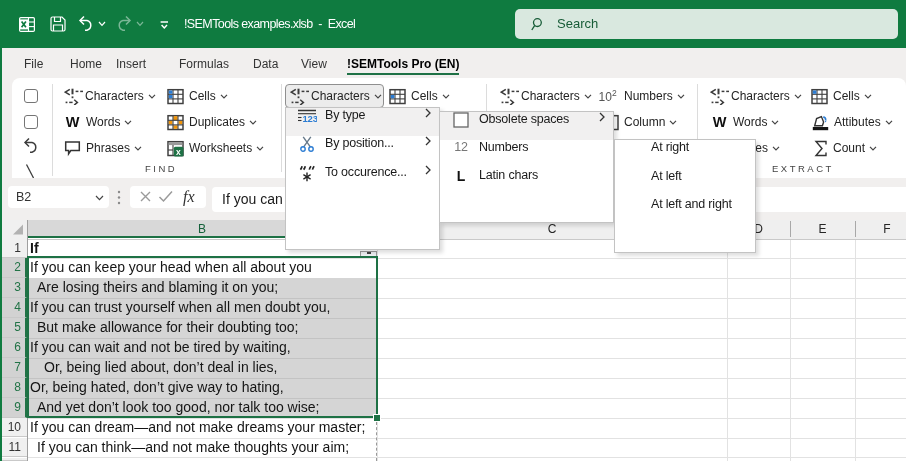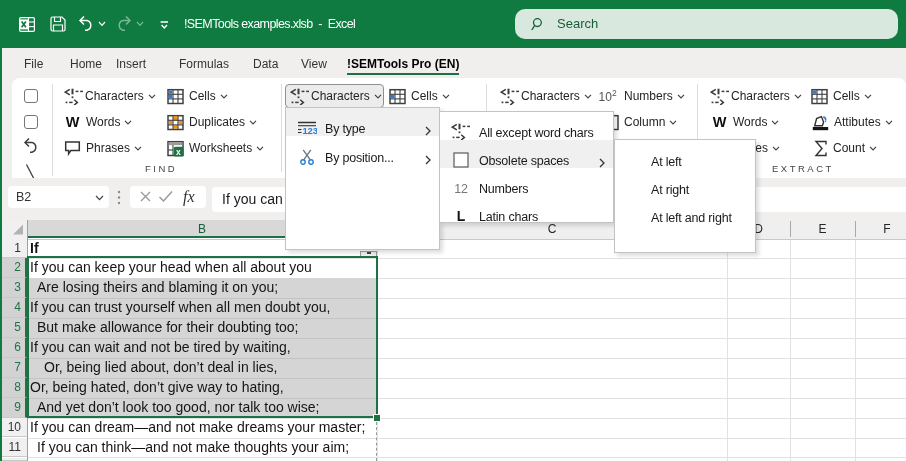--- a/index.html
+++ b/index.html
@@ -3,21 +3,21 @@
 <meta charset="utf-8">
 <style>
   * { margin:0; padding:0; box-sizing:border-box; }
   html,body { width:906px; height:461px; overflow:hidden; }
   body { font-family:"Liberation Sans", sans-serif; position:relative; background:#f1efee; }
   .abs { position:absolute; }
 
   
   #titlebar { position:absolute; left:0; top:0; width:906px; height:48px; background:#0f7b40; }
   #titletext { position:absolute; left:184px; top:0; height:48px; line-height:48px; color:#ffffff; font-size:12.5px; letter-spacing:-0.6px; }
-  #searchbox { position:absolute; left:515px; top:9px; width:383px; height:30px; background:#d9e8df; border-radius:10px; }
+  #searchbox { position:absolute; left:515px; top:9px; width:383px; height:30px; background:#d9e8df; border-radius:5px; }
   #searchbox span { position:absolute; left:42px; top:0; line-height:30px; font-size:13px; color:#175c37; }
 
   
   #tabrow { position:absolute; left:0; top:48px; width:906px; height:30px; background:#f1efee; }
   .tab { position:absolute; top:0; height:30px; line-height:33px; font-size:12px; color:#333; }
   #semtab { font-weight:bold; color:#000000; height:26.5px; border-bottom:2.5px solid #1e7145; }
 
   
   #ribbon { position:absolute; left:12px; top:78px; width:894px; height:100px; background:#ffffff; border-radius:8px 8px 0 0; }
   .rsep { position:absolute; top:6px; width:1px; height:88px; background:#dcdcdc; }
@@ -34,21 +34,21 @@
   #grid { position:absolute; left:0; top:220px; width:906px; height:241px; background:#ffffff; }
   .colhdr { position:absolute; top:0; height:18.5px; background:#efefef; font-size:12px; color:#262626; text-align:center; line-height:19px; }
   .rowhdr { position:absolute; left:0; width:27px; background:#f0f0f0; font-size:12px; color:#333; text-align:right; padding-right:6px; border-bottom:1px solid #c9c9c9; }
   .rowhdr.sel { background:#d2d2d2; color:#217346; border-right:2px solid #217346; padding-right:4px; }
   .cellrow { position:absolute; left:30px; font-size:14px; color:#151515; white-space:nowrap; }
   .gl-v { position:absolute; width:1px; background:#e2e2e2; }
   .gl-h { position:absolute; height:1px; background:#e2e2e2; }
 
   
   .menu { position:absolute; background:#fff; border:1px solid #c3c3c3; box-shadow:3px 3px 4px rgba(0,0,0,0.13); z-index:50; }
-  .mi { position:relative; display:flex; align-items:flex-end; font-size:12.5px; letter-spacing:-0.2px; color:#1a1a1a; }
+  .mi { position:relative; display:flex; align-items:flex-start; font-size:12.5px; letter-spacing:-0.2px; color:#1a1a1a; }
   .mi.hl { background:#f1f0f0; }
   .mi .micon { position:absolute; left:10px; width:22px; display:flex; justify-content:center; }
   .mi .mtxt { margin-left:39px; }
   .mi svg.rar { position:absolute; right:8px; }
 
   #leftstrip { position:absolute; left:0; top:0; width:2px; height:461px; background:#0f7b40; z-index:99; }
 </style>
 </head>
 <body>
 <div id="titlebar"></div>
@@ -472,39 +472,45 @@
           <line x1="10.8" y1="0.8" x2="3.7" y2="10.8" stroke="#67798a" stroke-width="1.4"></line>
           <circle cx="3" cy="13" r="2.2" stroke="#2b7cd3" fill="none" stroke-width="1.4"></circle>
           <circle cx="11" cy="13" r="2.2" stroke="#2b7cd3" fill="none" stroke-width="1.4"></circle>
         </svg>
       </span>
     <span class="mtxt">By position...</span>
     <svg class="rar" width="6" height="10" viewBox="0 0 6 10">
         <path d="M1 1 L5 5 L1 9" stroke="#333" stroke-width="1.3" fill="none"></path>
       </svg>
   </div>
-</div>
-
-
-<div class="menu" style="left:439px;top:110.5px;width:175px;height:112px">
-  <div class="mi" style="height:28px">
+  <div class="mi" style="height:28.7px">
     <span class="micon">
-        <svg width="20" height="17" viewBox="0 0 20 17">
-          <path d="M5.8 1.4 L1.3 4.1 L5.8 6.8" stroke="#3b3b3b" fill="none" stroke-width="1.5"></path>
-          <line x1="8.5" y1="0.7" x2="8.5" y2="6.3" stroke="#3b3b3b" stroke-width="2"></line>
-          <rect x="7.6" y="8.4" width="1.8" height="1.8" fill="#3b3b3b"></rect>
-          <line x1="11.6" y1="3.4" x2="14.4" y2="3.4" stroke="#3b3b3b" stroke-width="1.5"></line>
-          <line x1="16.2" y1="3.4" x2="19" y2="3.4" stroke="#3b3b3b" stroke-width="1.5"></line>
-          <rect x="1.6" y="13.6" width="1.8" height="1.6" fill="#3b3b3b"></rect>
-          <line x1="5.2" y1="14.4" x2="8.6" y2="14.4" stroke="#3b3b3b" stroke-width="1.5"></line>
-          <path d="M10.2 11.7 L13.4 14.4 L10.2 17.1" stroke="#3b3b3b" fill="none" stroke-width="1.5"></path>
+        <svg width="16" height="17" viewBox="0 0 16 17">
+          <g stroke="#222" stroke-width="1.7" fill="none">
+            <path d="M3.1 1.2 Q2.5 3.4 1.4 4.6"></path>
+            <path d="M6.3 1.2 Q5.7 3.4 4.6 4.6"></path>
+            <path d="M10.3 4.6 Q10.9 2.4 12 1.2"></path>
+            <path d="M13.5 4.6 Q14.1 2.4 15.2 1.2"></path>
+          </g>
+          <g stroke="#222" stroke-width="1.4">
+            <line x1="8" y1="7.6" x2="8" y2="16.2"></line>
+            <line x1="4.4" y1="9.7" x2="11.6" y2="14.1"></line>
+            <line x1="11.6" y1="9.7" x2="4.4" y2="14.1"></line>
+          </g>
         </svg>
       </span>
-    <span class="mtxt">All except word chars</span>
+    <span class="mtxt">To occurence...</span>
+    <svg class="rar" width="6" height="10" viewBox="0 0 6 10">
+        <path d="M1 1 L5 5 L1 9" stroke="#333" stroke-width="1.3" fill="none"></path>
+      </svg>
   </div>
+</div>
+
+
+<div class="menu" style="left:439px;top:110.5px;width:175px;height:112px">
   <div class="mi hl" style="height:28px">
     <span class="micon">
         <svg width="16" height="16" viewBox="0 0 16 16">
           <rect x="1" y="1" width="14" height="14" fill="#fff" stroke="#666" stroke-width="1.3"></rect>
         </svg>
       </span>
     <span class="mtxt">Obsolete spaces</span>
     <svg class="rar" width="6" height="10" viewBox="0 0 6 10">
         <path d="M1 1 L5 5 L1 9" stroke="#333" stroke-width="1.3" fill="none"></path>
       </svg>
@@ -515,24 +521,24 @@
   </div>
   <div class="mi" style="height:28px">
     <span class="micon" style="font-size:14px;font-weight:bold;color:#111">L</span>
     <span class="mtxt">Latin chars</span>
   </div>
 </div>
 
 
 <div class="menu" style="left:614px;top:139.4px;width:142px;height:113.2px">
   <div class="mi" style="height:28.3px">
-      <span class="mtxt" style="margin-left:36px">At left</span>
+      <span class="mtxt" style="margin-left:36px">At right</span>
     </div>
   <div class="mi" style="height:28.3px">
-      <span class="mtxt" style="margin-left:36px">At right</span>
+      <span class="mtxt" style="margin-left:36px">At left</span>
     </div>
   <div class="mi" style="height:28.3px">
       <span class="mtxt" style="margin-left:36px">At left and right</span>
     </div>
 </div>
 
 <div id="leftstrip"></div>
 
 
 </body></html>

